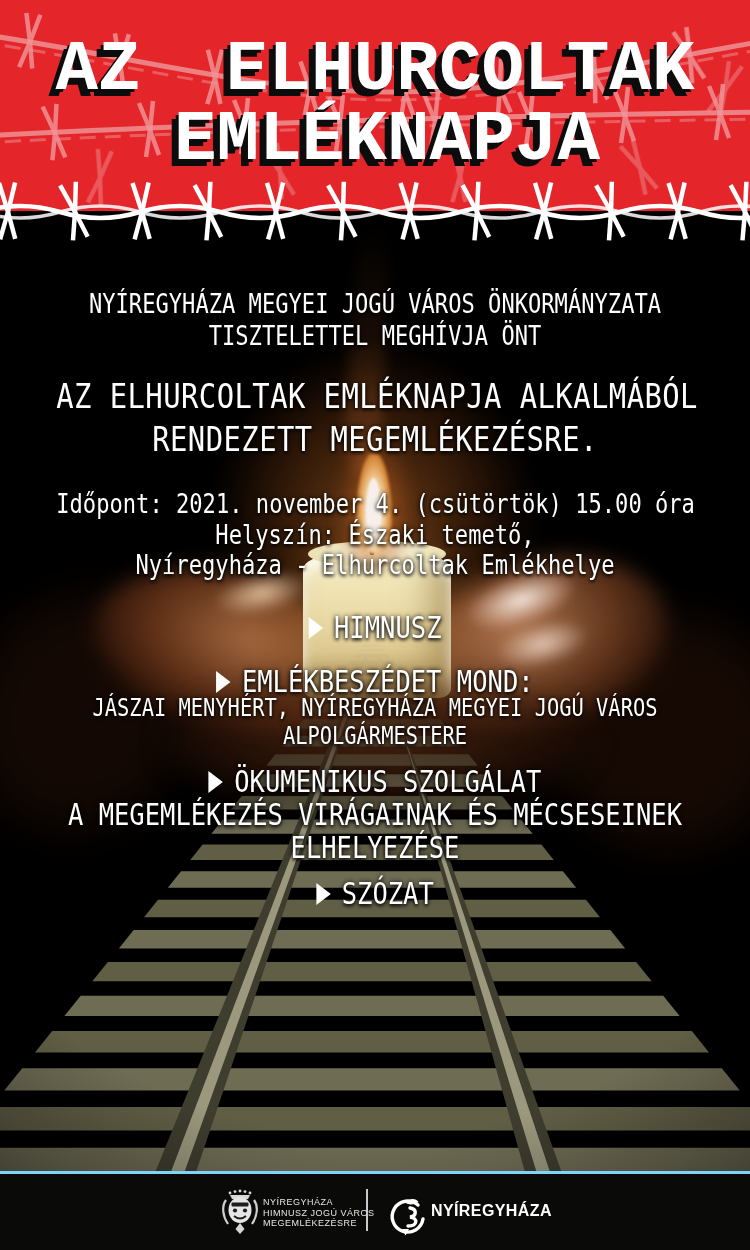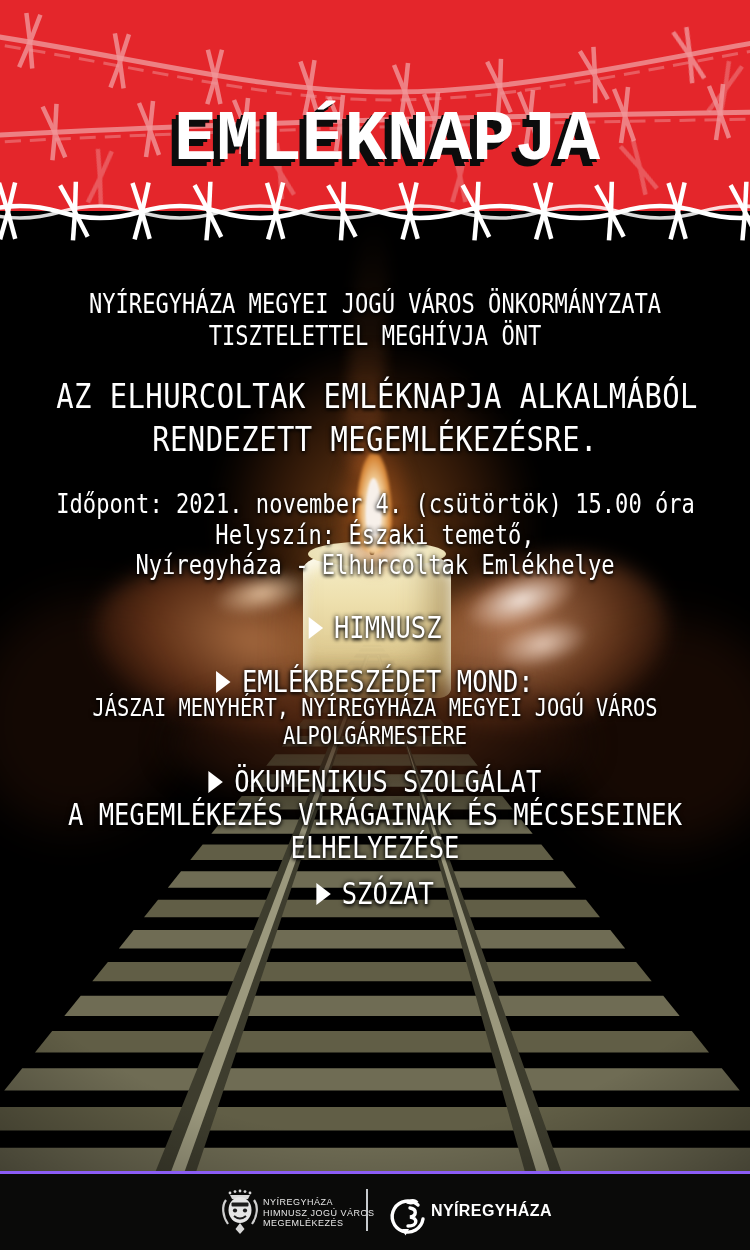--- a/index.html
+++ b/index.html
@@ -75,21 +75,21 @@
   .banner svg{position:absolute;left:0;top:0;}
   .title{position:absolute;left:0;width:750px;text-align:center;color:#fff;
     font-family:"Liberation Mono",monospace;font-weight:bold;font-size:71px;line-height:72px;
     white-space:pre;text-shadow:-7px 7px 0 #0c0c0c,-3px 3px 0 #0c0c0c;}
   .title1{top:34px;}
   .title2{top:104px;transform:translateX(12px);}
   .boundary-wire{position:absolute;left:0;top:170px;width:750px;height:90px;z-index:7;}
 
   
   .footer{position:absolute;left:0;top:1171px;width:750px;height:79px;background:#0a0a09;
-    border-top:3px solid #8b5cf6;z-index:8;}
+    border-top:3px solid #7dd3fc;z-index:8;}
   .crest{position:absolute;left:221px;top:15px;}
   .muni{position:absolute;left:263px;top:23px;color:#e6e6e6;font-family:"Liberation Sans",sans-serif;
     font-size:9px;line-height:10.5px;letter-spacing:.5px;text-align:left;}
   .fdivider{position:absolute;left:366px;top:15px;width:2px;height:42px;background:#c7cbce;}
   .bird{position:absolute;left:385px;top:22px;}
   .wordmark{position:absolute;left:431px;top:28px;color:#fff;font-family:"Liberation Sans",sans-serif;
     font-size:16px;font-weight:bold;letter-spacing:.4px;}
 </style>
 </head>
 <body>
@@ -224,20 +224,21 @@
         <use href="#barbP" transform="translate(720,113)"></use>
       </g>
       <g opacity=".45">
         <use href="#barbP" transform="translate(100,178) rotate(18)"></use>
         <use href="#barbP" transform="translate(280,172) rotate(-12)"></use>
         <use href="#barbP" transform="translate(460,176) rotate(8)"></use>
         <use href="#barbP" transform="translate(640,168) rotate(-20)"></use>
         <use href="#barbP" transform="translate(725,90) rotate(30)"></use>
       </g>
     </svg>
+    <div class="title title1">AZ  ELHURCOLTAK</div>
     <div class="title title2">EMLÉKNAPJA</div>
   </div>
 
   <svg class="boundary-wire" width="750" height="90">
     <defs>
       <g id="barbW" stroke="#fff" stroke-width="4.5" fill="none">
         <line x1="0" y1="0" x2="-12" y2="-28"></line>
           <line x1="0" y1="0" x2="4" y2="-30"></line>
         <line x1="0" y1="0" x2="-5" y2="28"></line>
           <line x1="0" y1="0" x2="10" y2="26"></line>
@@ -282,21 +283,21 @@
         <rect x="10.5" y="13.5" width="17" height="4" rx="1"></rect>
         <circle cx="14" cy="21.5" r="2.1"></circle>
           <circle cx="24" cy="21.5" r="2.1"></circle>
       </g>
       <path d="M13,27 Q19,32 25,27" stroke="#1d1d1d" stroke-width="2" fill="none"></path>
       <path d="M19,34 L14.5,40 L19,45 L23.5,40 Z" fill="#d8d8d8"></path>
     </svg>
     <div class="muni">
       <div>NYÍREGYHÁZA</div>
       <div>HIMNUSZ JOGÚ VÁROS</div>
-      <div>MEGEMLÉKEZÉS</div>
+      <div>MEGEMLÉKEZÉSRE</div>
     </div>
     <div class="fdivider"></div>
     <svg class="bird" width="42" height="42" viewBox="0 0 42 42">
       <g stroke="#fff" stroke-width="3.4" fill="none" stroke-linecap="round">
         <path d="M33,9 A 15.5,15.5 0 1 0 38,23"></path>
         <path d="M25,12 C 32,13 32,20 25,21 C 33,22 33,30 23,30"></path>
       </g>
       <path d="M21,7 C 24.5,1.5 31,2 33.5,6 C 29,8.5 24.5,9.5 21,7 Z" fill="#fff"></path>
       <path d="M17,33 L20.5,39.5 L24,33 Z" fill="#fff"></path>
     </svg>

